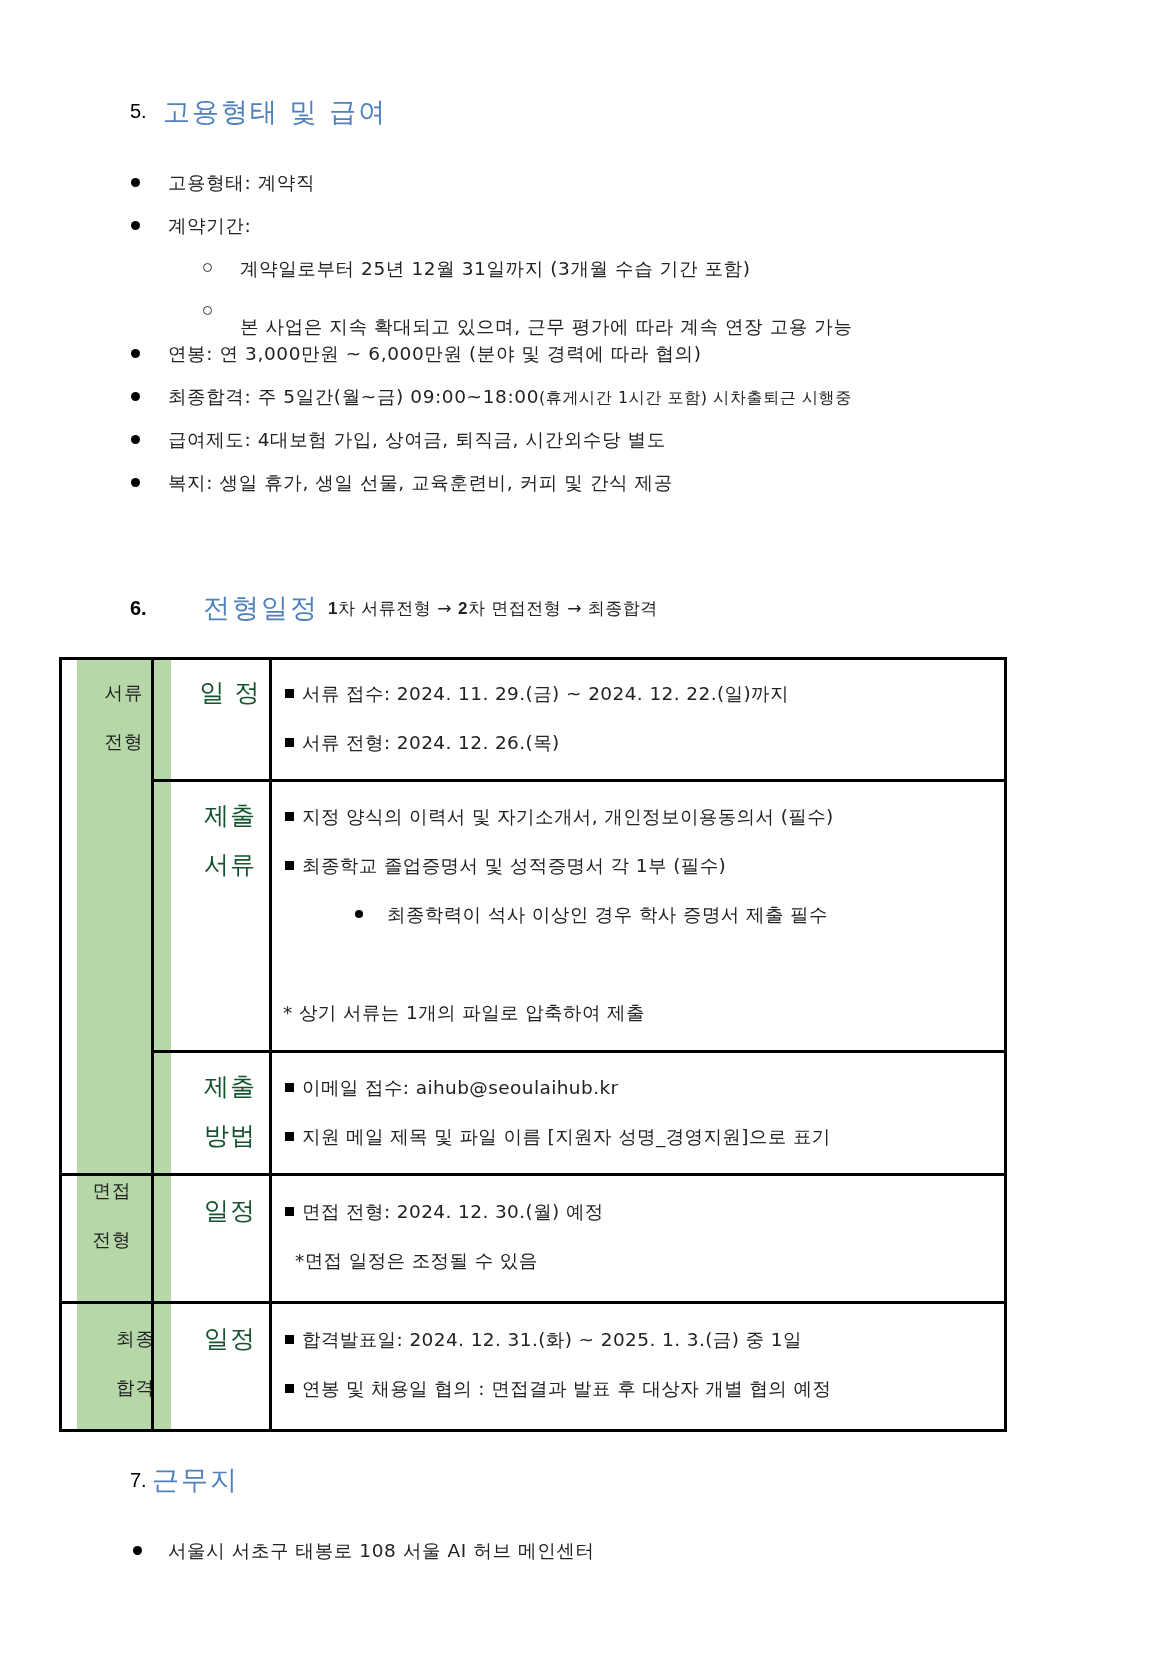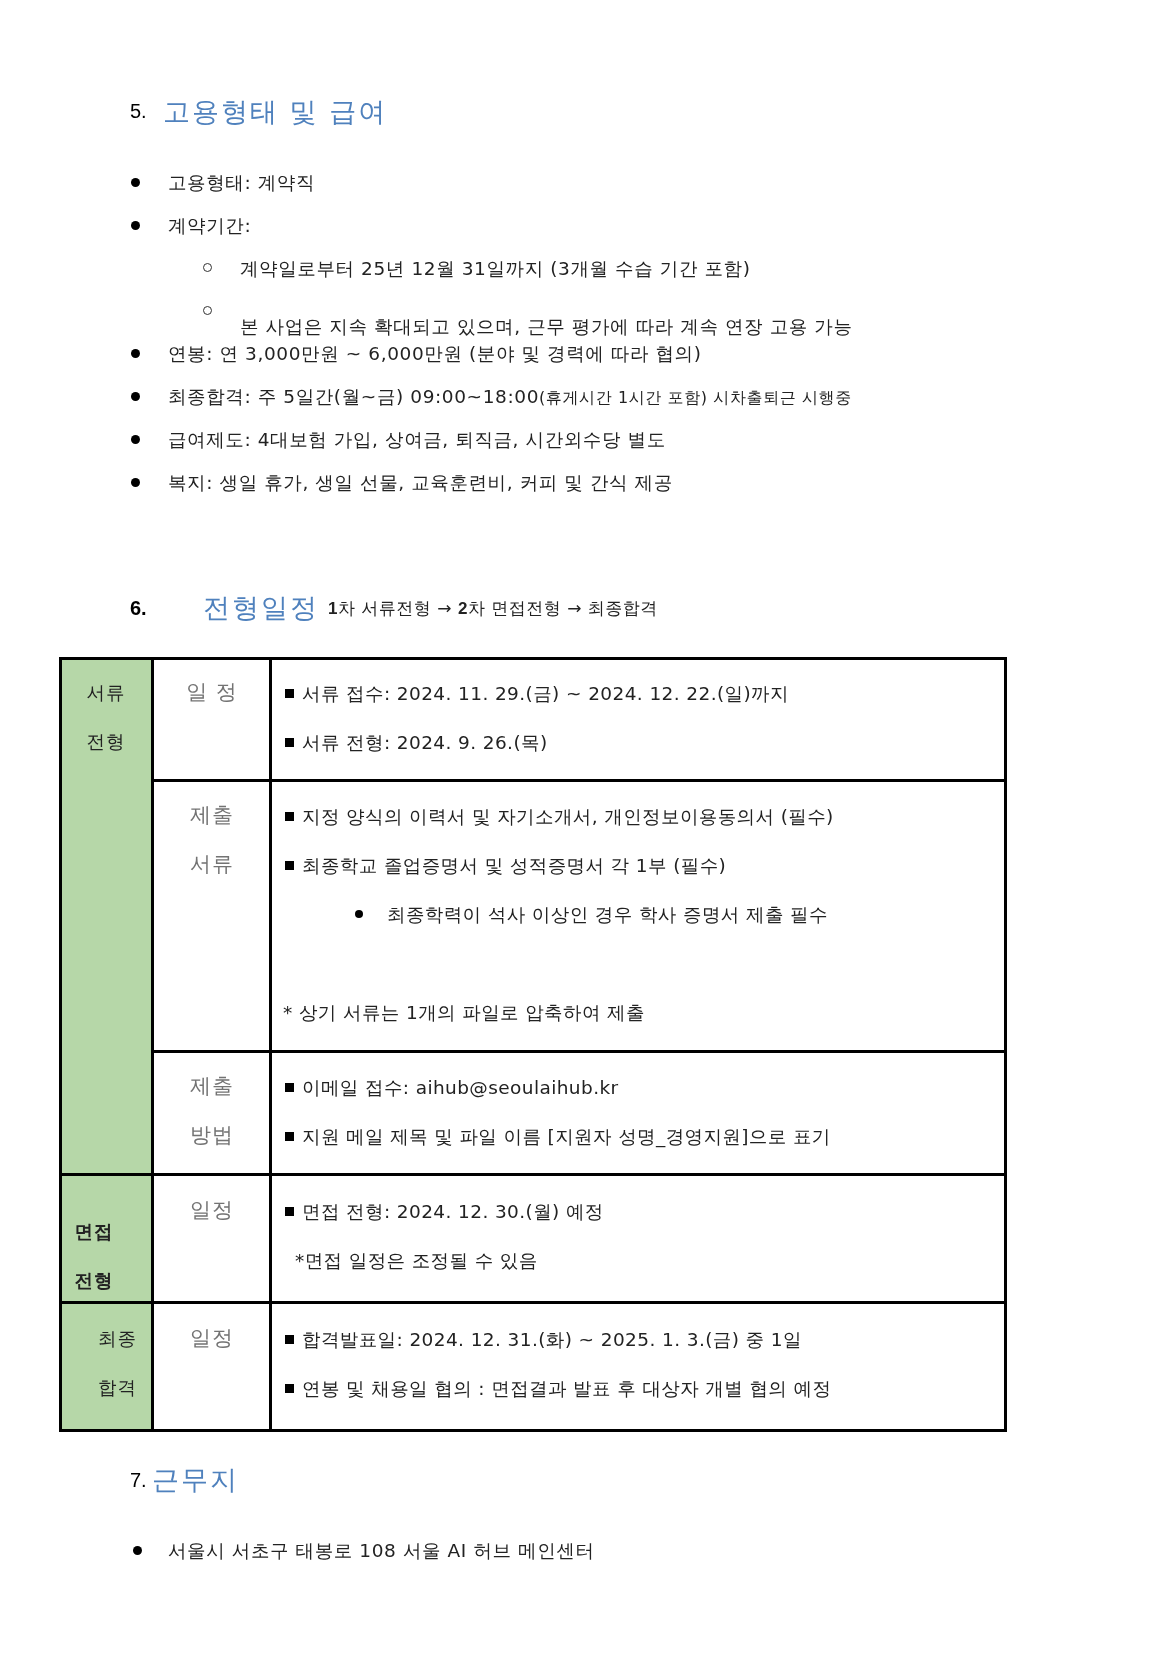--- a/index.html
+++ b/index.html
@@ -14,25 +14,25 @@
   .h-title { font-size: 27px; color: #4f81bd; letter-spacing: 2px; }
   .h-sub { font-size: 17px; color: #222; letter-spacing: 0.5px; }
   .h-sub b { font-family: "Liberation Sans", sans-serif; }
   .bullet-dot { width: 9px; height: 9px; border-radius: 50%; background: #000; }
   .bullet-circ { width: 7px; height: 7px; border-radius: 50%; border: 1.3px solid #333; background: #fff; }
   .li-text { font-size: 18.5px; letter-spacing: 0.6px; }
   .li-text.small-tail .tail { font-size: 16px; }
 
   
   .tbl { position: absolute; left: 59px; top: 657px; width: 948px; height: 775px; }
-  .cell { position: absolute; box-sizing: border-box; }
+  .cell { position: absolute; box-sizing: border-box; margin-left: 18px; }
   .green { background: #b6d7a8; }
   .vline, .hline { position: absolute; background: #000; }
   .cat { font-size: 18.5px; letter-spacing: 1px; text-align: center; line-height: 49px; color: #222; }
-  .sub { font-size: 21px; letter-spacing: 1px; text-align: center; line-height: 49px; color: #737373; }
+  .sub { font-size: 25px; letter-spacing: 1px; text-align: center; line-height: 49px; color: #14532d; }
   .c-line { position: absolute; white-space: nowrap; font-size: 18.5px; letter-spacing: 0.4px; color: #222; }
   .sq { display: inline-block; width: 9px; height: 9px; background: #000; margin-right: 8px; vertical-align: 2px; }
   .nested-dot { display: inline-block; width: 8px; height: 8px; border-radius: 50%; background: #000; margin-right: 24px; vertical-align: 3px; }
 </style>
 </head>
 <body>
 
 <div>
   <span class="abs h-num" style="left:130px; top:100px;">5.</span>
   <span class="abs h-title" style="left:163px; top:94px;">고용형태 및 급여</span>
@@ -81,21 +81,21 @@
   </span>
 
   <div class="tbl">
 
     <div class="cell green" style="left:0; top:0; width:94px; height:775px;"></div>
 
     <div class="cell cat" style="left:0; top:11px; width:94px;">
       <div>서류</div>
       <div>전형</div>
     </div>
-    <div class="cell cat" style="left:0; top:550px; width:70px;font-weight:bold;">
+    <div class="cell cat" style="left:0; top:509px; width:70px;">
       <div>면접</div>
       <div>전형</div>
     </div>
     <div class="cell cat" style="left:0; top:657px; width:117px;">
       <div>최종</div>
       <div>합격</div>
     </div>
 
     <div class="cell sub" style="left:94px; top:11px; width:118px;">
       <div>일 정</div>
@@ -109,21 +109,21 @@
       <div>방법</div>
     </div>
     <div class="cell sub" style="left:94px; top:529px; width:118px;">
       <div>일정</div>
     </div>
     <div class="cell sub" style="left:94px; top:657px; width:118px;">
       <div>일정</div>
     </div>
 
     <div class="c-line" style="left:226px; top:24px;"><span class="sq"></span><span>서류 접수: 2024. 11. 29.(금) ~ 2024. 12. 22.(일)까지</span></div>
-    <div class="c-line" style="left:226px; top:73px;"><span class="sq"></span><span>서류 전형: 2024. 9. 26.(목)</span></div>
+    <div class="c-line" style="left:226px; top:73px;"><span class="sq"></span><span>서류 전형: 2024. 12. 26.(목)</span></div>
 
     <div class="c-line" style="left:226px; top:147px;"><span class="sq"></span><span>지정 양식의 이력서 및 자기소개서, 개인정보이용동의서 (필수)</span></div>
     <div class="c-line" style="left:226px; top:196px;"><span class="sq"></span><span>최종학교 졸업증명서 및 성적증명서 각 1부 (필수)</span></div>
     <div class="c-line" style="left:296px; top:245px;"><span class="nested-dot"></span><span>최종학력이 석사 이상인 경우 학사 증명서 제출 필수</span></div>
     <div class="c-line" style="left:224px; top:343px;">* 상기 서류는 1개의 파일로 압축하여 제출</div>
 
     <div class="c-line" style="left:226px; top:418px;"><span class="sq"></span><span>이메일 접수: aihub@seoulaihub.kr</span></div>
     <div class="c-line" style="left:226px; top:467px;"><span class="sq"></span><span>지원 메일 제목 및 파일 이름 [지원자 성명_경영지원]으로 표기</span></div>
 
     <div class="c-line" style="left:226px; top:542px;"><span class="sq"></span><span>면접 전형: 2024. 12. 30.(월) 예정</span></div>

